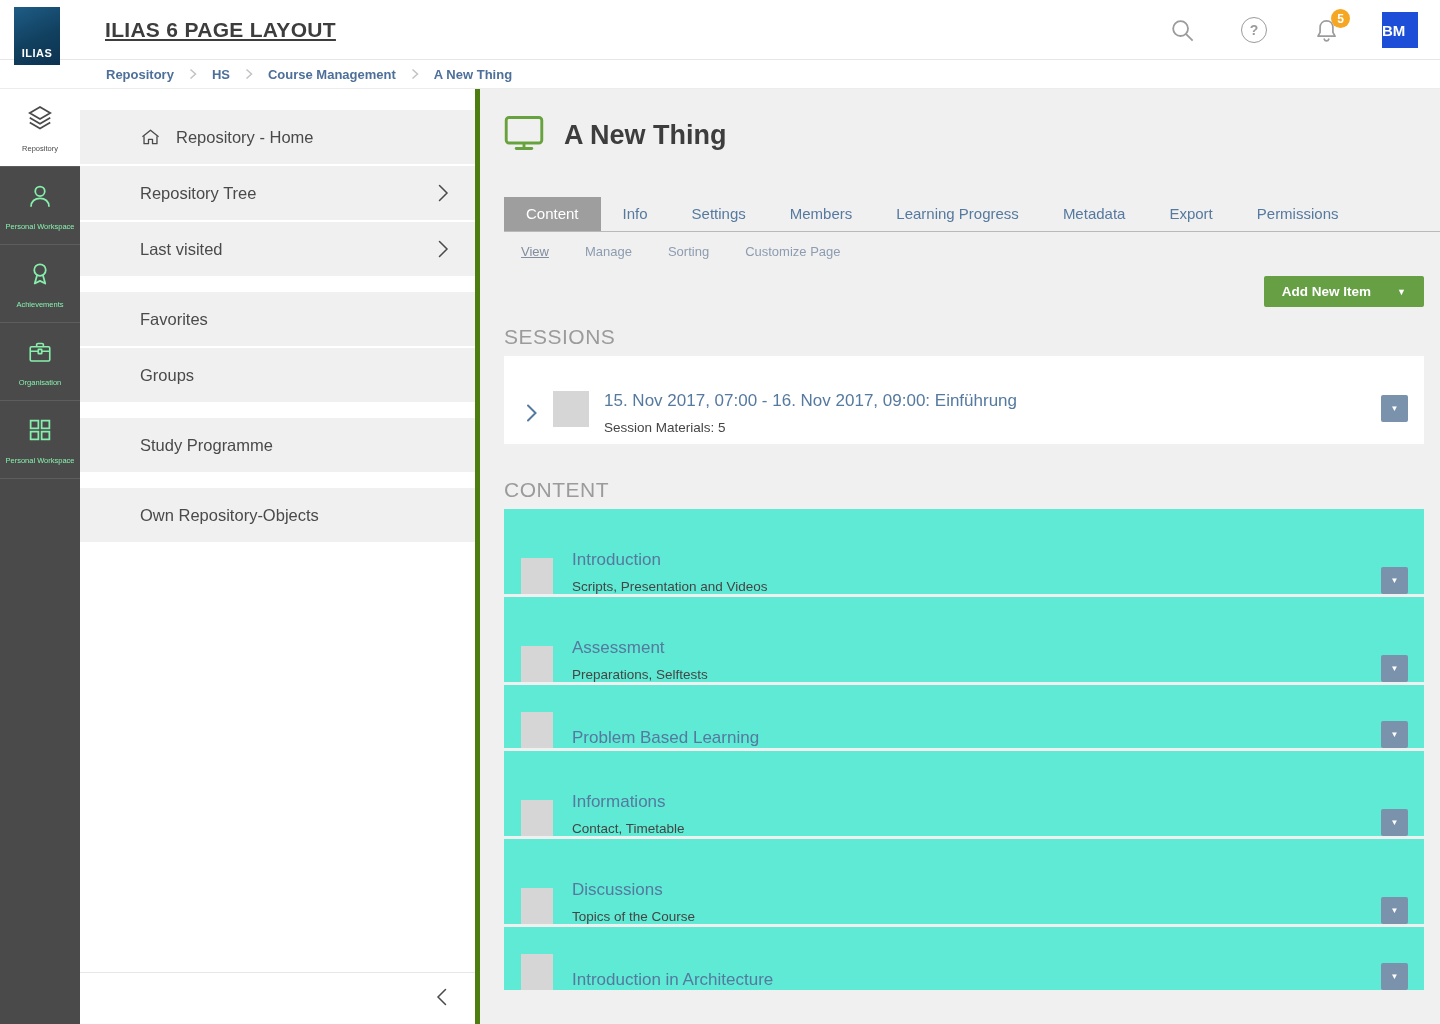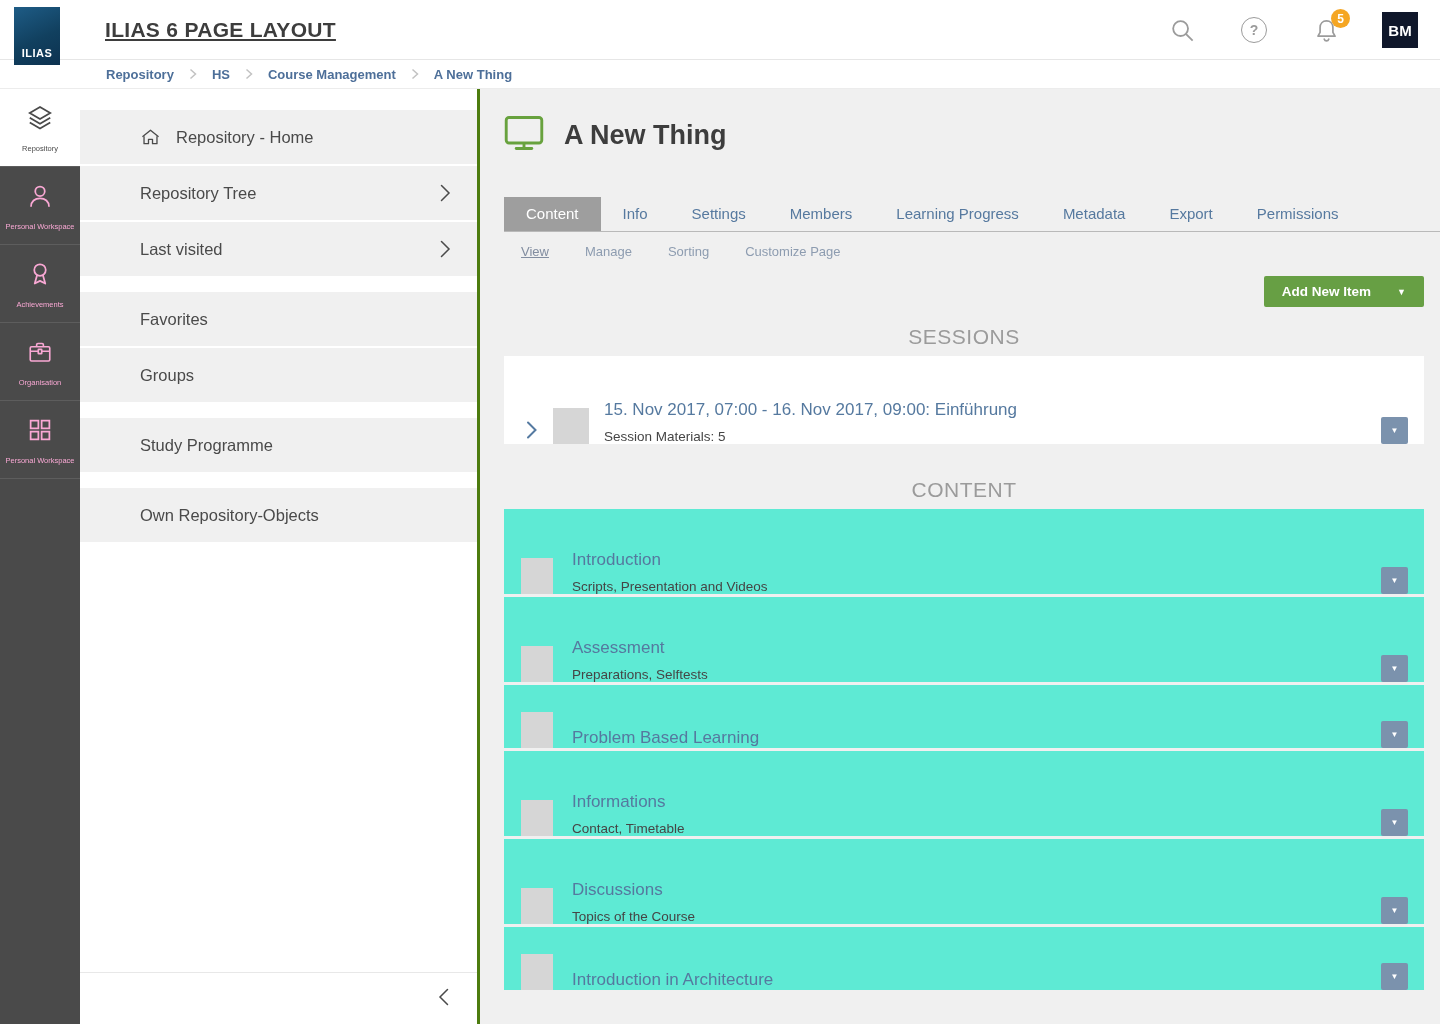--- a/index.html
+++ b/index.html
@@ -22,43 +22,43 @@
   .header-actions { position:absolute; right:22px; top:0; height:60px;
                     display:flex; align-items:center; }
   .h-icon { width:28px; height:28px; display:flex; align-items:center; justify-content:center;
             cursor:pointer; margin-left:44px; position:relative; }
   .help-circle { width:26px; height:26px; border:1.7px solid #9b9b9b; border-radius:50%;
                  display:flex; align-items:center; justify-content:center;
                  color:#9b9b9b; font-size:14px; font-weight:bold; }
   .badge { position:absolute; top:-7px; right:-10px; min-width:19px; height:19px; border-radius:50%;
            background:#f5a623; color:#fff; font-size:12px; font-weight:bold;
            display:flex; align-items:center; justify-content:center; }
-  .avatar { width:36px; height:36px; background:#0f172a; color:#fff; font-weight:bold;
-            font-size:15px; display:flex; align-items:center; justify-content:center;
+  .avatar { width:36px; height:36px; background:#1d4ed8; color:#fff; font-weight:bold;
+            font-size:15px; display:flex; align-items:center; 
             margin-left:42px; cursor:pointer; }
 
   
   .breadcrumb { position:absolute; left:0; top:60px; width:1440px; height:29px; background:#fff;
                 border-bottom:1px solid #ececec; display:flex; align-items:center;
                 padding-left:106px; z-index:4; }
   .crumb { color:#4d6f99; font-size:13px; font-weight:600; cursor:pointer; }
   .crumb-sep { margin:0 14px; display:flex; align-items:center; }
 
   
   .rail { position:absolute; left:0; top:89px; width:80px; height:935px; background:#4a4a4a; z-index:3; }
   .rail-item { height:78px; display:flex; flex-direction:column; align-items:center;
-               justify-content:center; gap:7px; color:#f9a8d4; cursor:pointer;
+               justify-content:center; gap:7px; color:#86efac; cursor:pointer;
                border-bottom:1px solid #5d5d5d; }
   .rail-item.active { background:#fff; color:#4a4a4a; }
   .rail-label { font-size:7.5px; white-space:nowrap; }
   .rail-item svg { stroke:currentColor; fill:none; }
 
   
   .sidebar { position:absolute; left:80px; top:89px; width:400px; height:935px; background:#fff;
-             border-right:3px solid #4d7c0f; padding-top:21px; z-index:2; }
+             border-right:5px solid #4d7c0f; padding-top:21px; z-index:2; }
   .side-group { margin-bottom:16px; }
   .side-item { height:54px; background:#f0f0f0; margin-bottom:2px; display:flex;
                align-items:center; padding:0 24px 0 60px; font-size:16.5px; color:#4a4a4a;
                cursor:pointer; position:relative; }
   .side-item .item-icon { margin-right:15px; display:flex; }
   .side-chevron { position:absolute; right:24px; top:50%; transform:translateY(-50%); display:flex; }
   .sidebar-footer { position:absolute; left:0; right:0; bottom:0; height:52px;
                     border-top:1px solid #e8e8e8; display:flex; align-items:center;
                     justify-content:flex-end; padding-right:24px; background:#fff; }
   .collapse-btn { background:none; border:none; cursor:pointer; display:flex; }
@@ -77,25 +77,25 @@
   .subtab { font-size:13px; color:#8d9cb0; cursor:pointer; }
   .subtab.active { color:#828da0; text-decoration:underline; }
 
   .toolbar { display:flex; justify-content:flex-end; margin-top:17px; }
   .add-btn { background:#679f44; border:none; border-radius:2px; color:#fff; font-weight:bold;
              font-size:13.5px; height:31px; padding:0 18px; display:inline-flex; align-items:center;
              gap:26px; cursor:pointer; font-family:"Liberation Sans", sans-serif; }
   .add-btn .caret { font-size:9px; }
 
   .section-heading { font-size:21px; color:#9b9b9b; letter-spacing:.5px; margin-top:18px;
-                     margin-bottom:7px; font-weight:normal;text-align:center; }
+                     margin-bottom:7px; font-weight:normal; }
   .section-heading.second { margin-top:34px; }
 
   .session-row { background:#fff; height:88px; padding:17px 16px 0 19px;
-                 display:flex; align-items:flex-end; }
+                 display:flex; align-items:center; }
   .expander { background:none; border:none; cursor:pointer; margin-top:11px; display:flex; padding:0; }
   .thumb { width:32px; height:36px; background:#d6d6d6; flex:none; }
   .session-thumb { width:36px; height:36px; margin:0 15px 0 13px; }
   .row-text { display:flex; flex-direction:column; }
   .row-title { color:#55799f; font-size:17px; cursor:pointer; }
   .session-row .row-title { margin-top:8px; }
   .row-desc { margin-top:9px; font-size:13.5px; color:#454545; }
   .dd-btn { margin-left:auto; width:27px; height:27px; background:#7b92ad; border:none;
             border-radius:2px; color:#fff; cursor:pointer; display:flex; align-items:center;
             justify-content:center; padding:0; }

